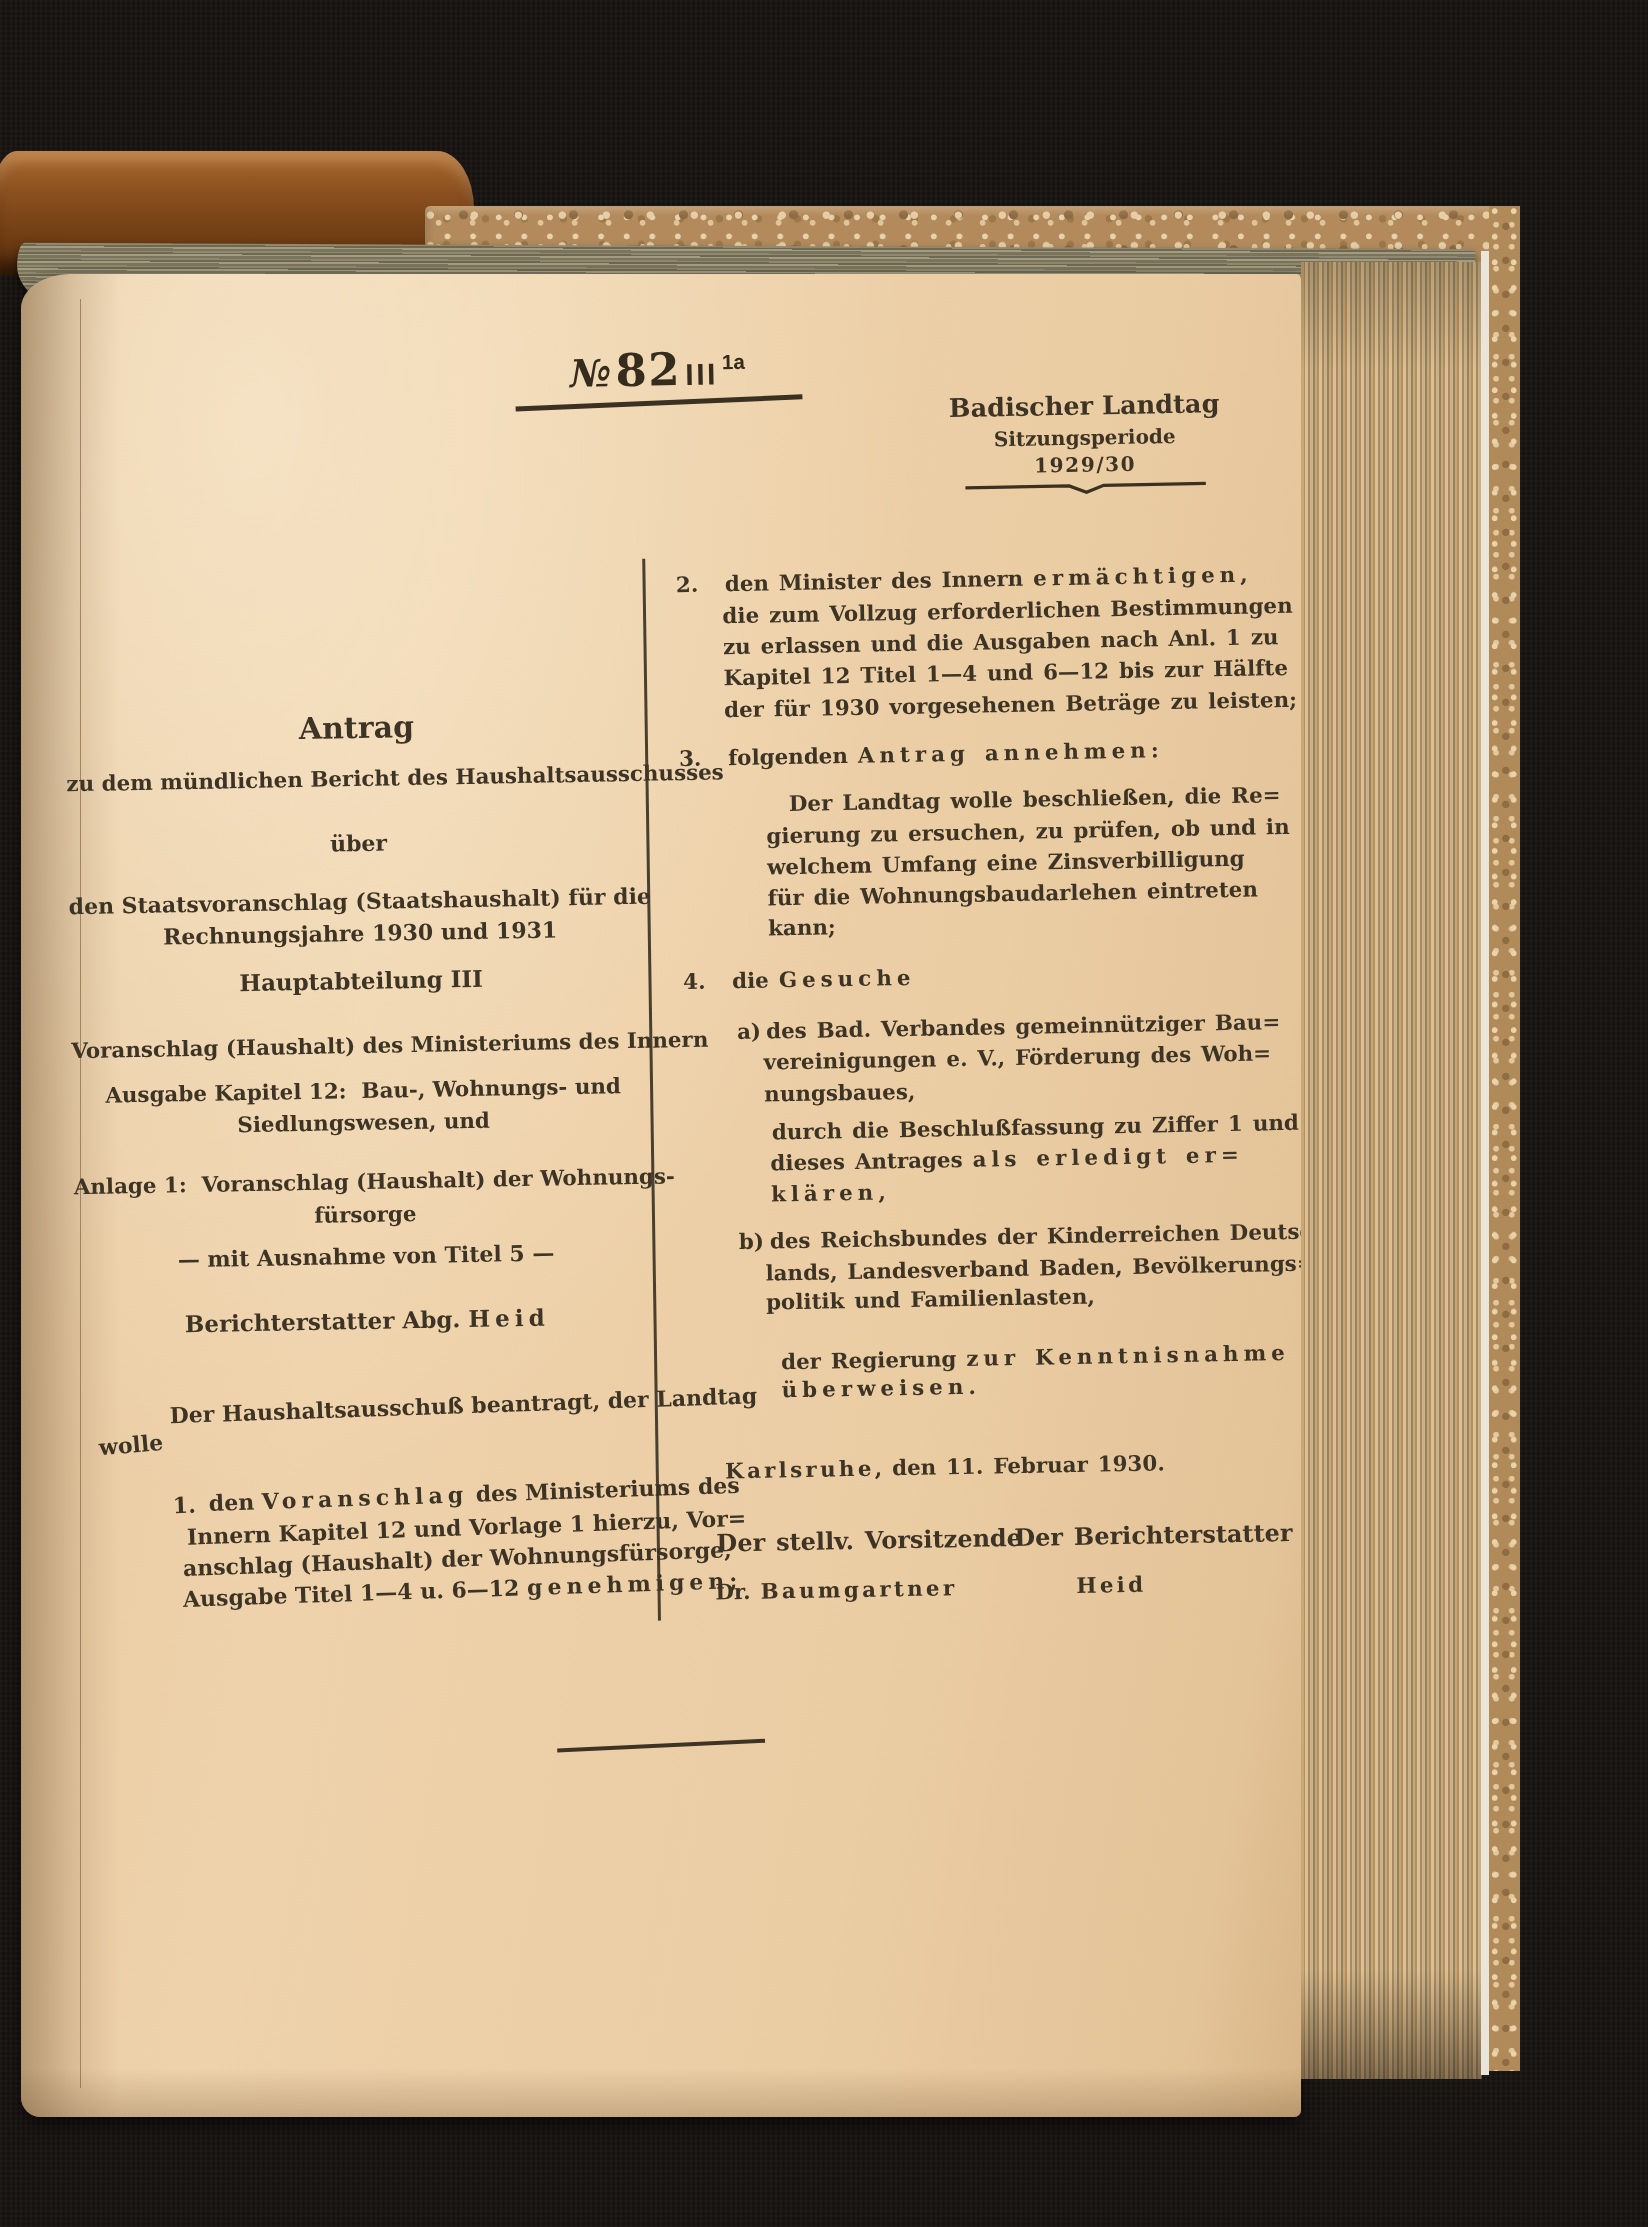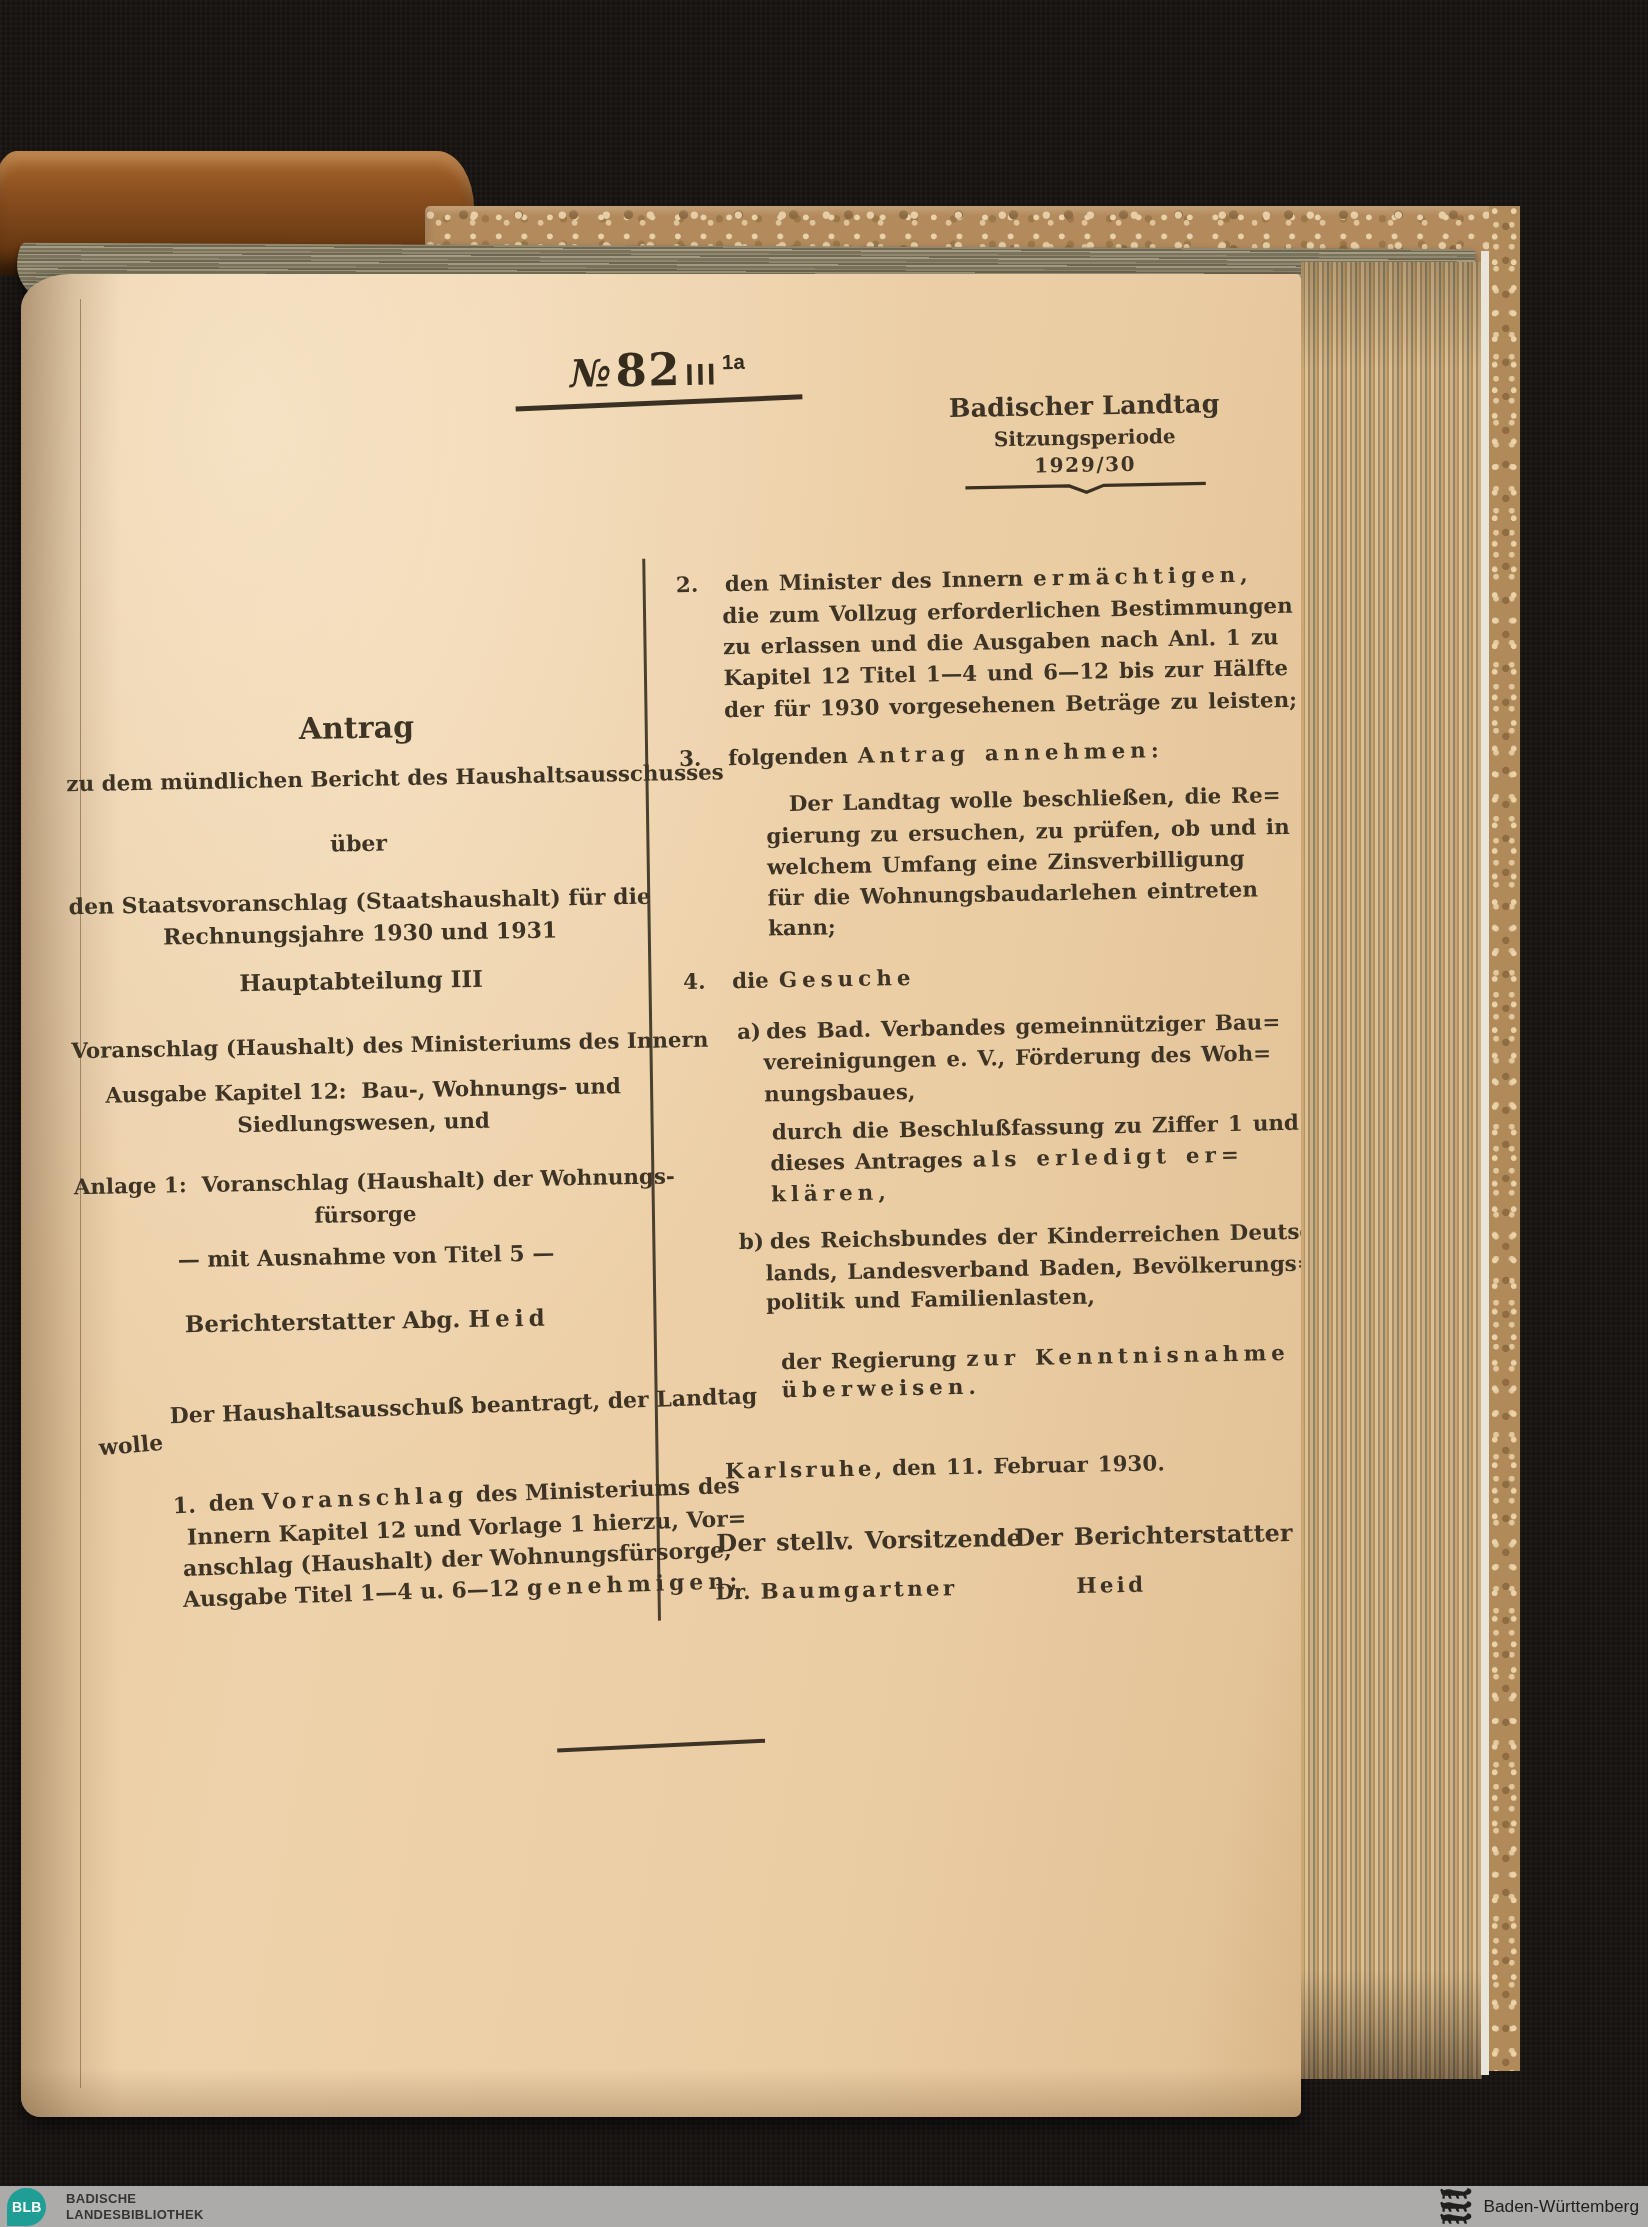--- a/index.html
+++ b/index.html
@@ -248,38 +248,15 @@
       </div>
 
       <div class="close-rule"></div>
     </div>
   </div>
 
   <div class="fore-edge"></div>
   <div class="white-sliver"></div>
   <div class="right-marble"></div>
 
-  <div class="footer-bar">
-    <div class="blb-logo" style="background:#1e9e95">
-      <span>BLB</span>
-    </div>
-    <div class="blb-text">
-      <div>BADISCHE</div>
-      <div>LANDESBIBLIOTHEK</div>
-    </div>
-    <div class="bw-group">
-      <div class="lions">
-        <svg width="35" height="11.5" viewBox="0 0 44 15">
-            <path d="M3 5 Q1 2 4 1 L7 3 Q13 0 19 3 L33 5 Q37 3 38 0 L42 2 Q44 6 40 8 L36 9 L37 14 L34 14 L32 10 L26 10 L27 14 L24 14 L22 10 L16 10 L17 14 L14 14 L12 10 L8 10 L8 14 L5 14 L5 9 Q3 8 3 5 Z" fill="#1f1f1d"></path>
-          </svg>
-        <svg width="35" height="11.5" viewBox="0 0 44 15">
-            <path d="M3 5 Q1 2 4 1 L7 3 Q13 0 19 3 L33 5 Q37 3 38 0 L42 2 Q44 6 40 8 L36 9 L37 14 L34 14 L32 10 L26 10 L27 14 L24 14 L22 10 L16 10 L17 14 L14 14 L12 10 L8 10 L8 14 L5 14 L5 9 Q3 8 3 5 Z" fill="#1f1f1d"></path>
-          </svg>
-        <svg width="35" height="11.5" viewBox="0 0 44 15">
-            <path d="M3 5 Q1 2 4 1 L7 3 Q13 0 19 3 L33 5 Q37 3 38 0 L42 2 Q44 6 40 8 L36 9 L37 14 L34 14 L32 10 L26 10 L27 14 L24 14 L22 10 L16 10 L17 14 L14 14 L12 10 L8 10 L8 14 L5 14 L5 9 Q3 8 3 5 Z" fill="#1f1f1d"></path>
-          </svg>
-      </div>
-      <div class="bw-text">Baden-Württemberg</div>
-    </div>
-  </div>
 
 </div>
 
 
 </body></html>

